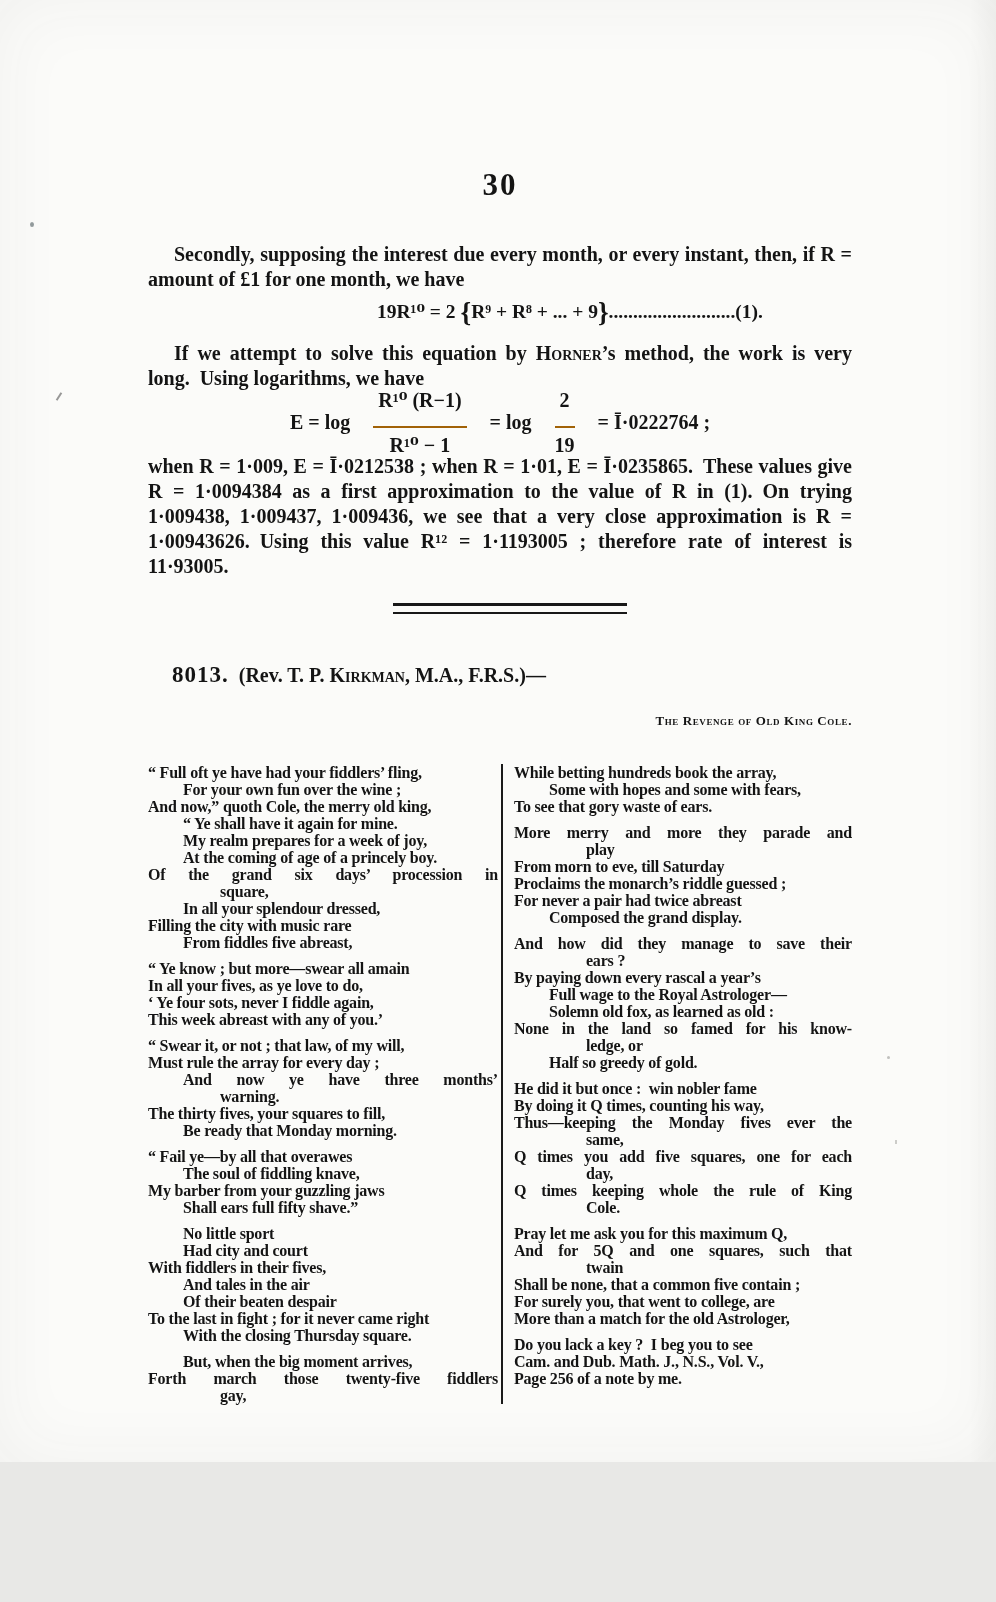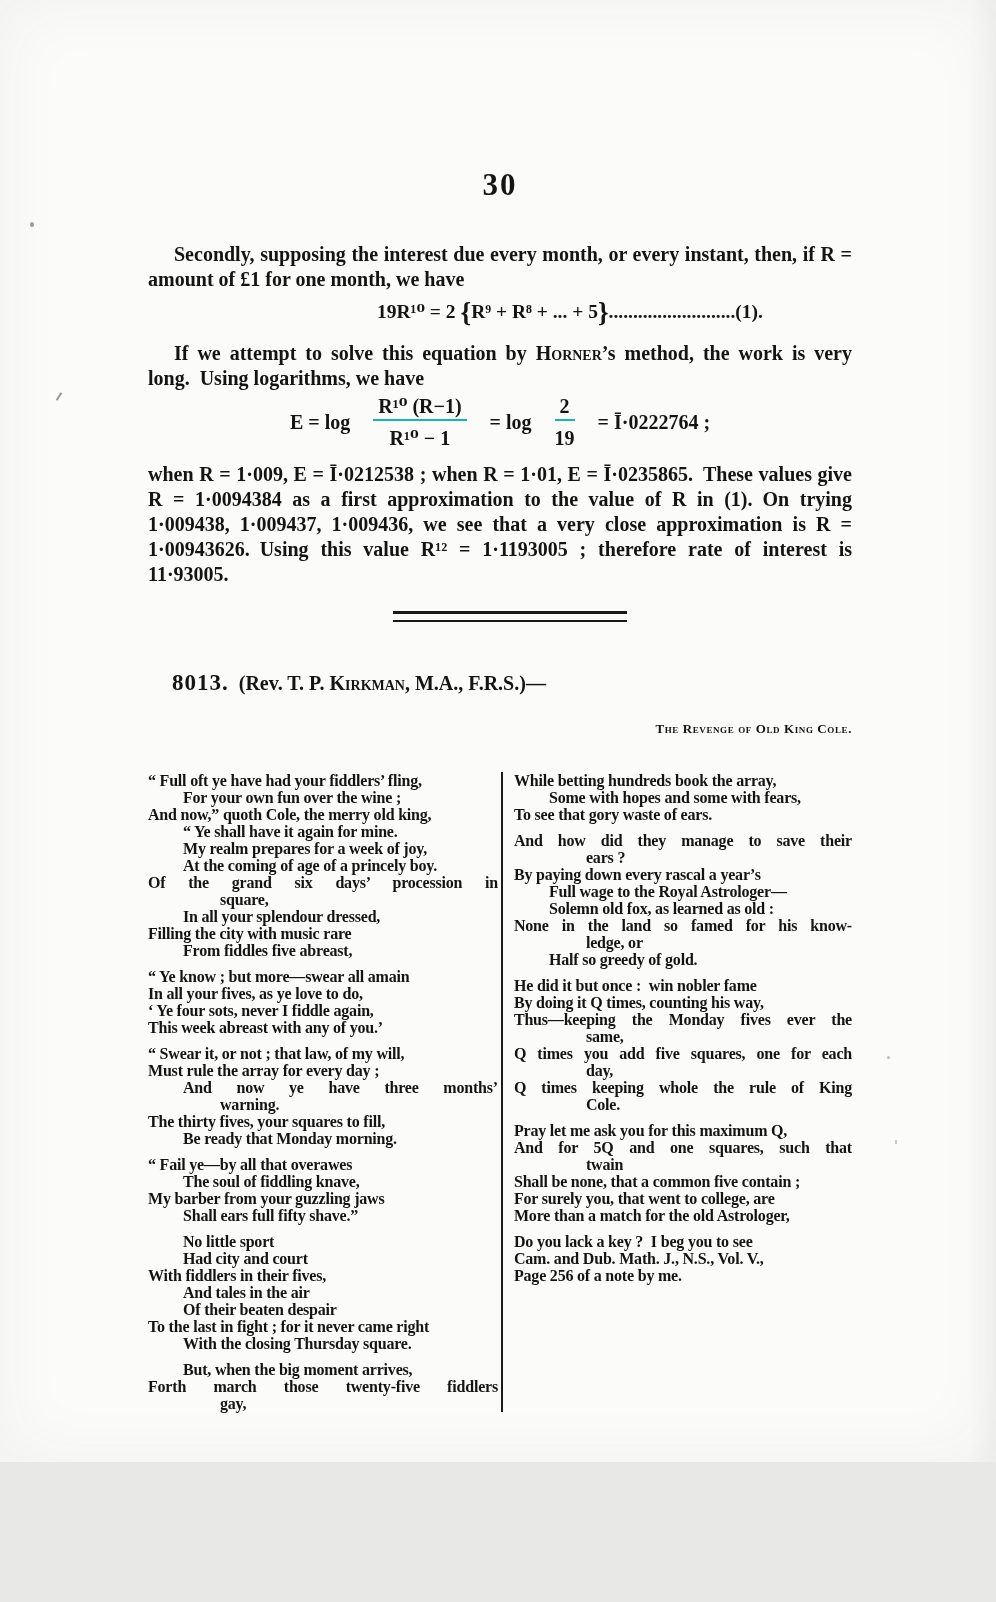--- a/index.html
+++ b/index.html
@@ -11,27 +11,27 @@
     font-family:"Liberation Serif","DejaVu Serif",serif;
     font-weight:bold;
     color:#141414;
     box-shadow:inset 0 0 70px rgba(60,60,55,0.05);
   }
   .content{padding:168px 144px 0 148px;}
   .pageno{text-align:center;font-size:31px;letter-spacing:2px;line-height:34px;}
   .para{font-size:20px;line-height:25px;text-align:justify;}
   .p1{margin-top:40px;text-indent:26px;}
   .p2{margin-top:14px;text-indent:26px;}
-  .p3{margin-top:11px;}
+  .p3{margin-top:3px;}
   .sc{font-variant:small-caps;}
   .eq1{margin-top:5px;font-size:19.5px;text-align:center;padding-left:140px;white-space:nowrap;line-height:30px;}
   .brace{font-size:27px;vertical-align:-3px;font-weight:bold;}
   .eqlog{margin-top:2px;height:58px;display:flex;justify-content:center;align-items:center;gap:23px;font-size:20px;}
   .frac{display:inline-flex;flex-direction:column;align-items:center;text-align:center;line-height:24px;}
-  .frac .num{padding:0 5px 1px;border-bottom:2px solid #14b8a6;}
+  .frac .num{padding:0 5px 14px;border-bottom:2px solid #a16207;}
   .frac .den{padding-top:5px;}
   .double-rule{width:234px;height:6px;border-top:3px solid #181818;border-bottom:2px solid #181818;margin:24px 0 0 245px;}
   .prob-head{margin-top:48px;font-size:20px;padding-left:24px;line-height:26px;}
   .prob-num{font-size:23px;letter-spacing:1px;}
   .poem-title{text-align:right;font-size:13px;margin-top:22px;letter-spacing:0.6px;line-height:22px;}
   .poem{display:flex;margin-top:32px;align-items:stretch;}
   .col-left{width:352px;}
   .divider{width:2px;background:#1a1a1a;margin-left:3px;}
   .col-right{width:340px;padding-left:11px;}
   .stanza{margin-bottom:9px;}
@@ -58,21 +58,21 @@
   <div class="art art-tick"></div>
   <div class="art art-dot2"></div>
   <div class="art art-dot3"></div>
   <div class="edge"></div>
 
   <div class="content">
     <div class="pageno">30</div>
 
     <div class="para p1">Secondly, supposing the interest due every month, or every instant, then, if R = amount of £1 for one month, we have</div>
 
-    <div class="eq1"><span>19R¹⁰ = 2 </span><span class="brace">{</span><span>R⁹ + R⁸ + ... + 5</span><span class="brace">}</span><span>..........................</span><span>(1).</span></div>
+    <div class="eq1"><span>19R¹⁰ = 2 </span><span class="brace">{</span><span>R⁹ + R⁸ + ... + 9</span><span class="brace">}</span><span>..........................</span><span>(1).</span></div>
 
     <div class="para p2"><span>If we attempt to solve this equation by </span><span class="sc">Horner</span><span>’s method, the work is very long. Using logarithms, we have</span></div>
 
     <div class="eqlog">
       <span>E = log</span>
       <span class="frac">
           <span class="num">R¹⁰ (R−1)</span>
           <span class="den">R¹⁰ − 1</span>
         </span>
       <span>= log</span>
@@ -142,20 +142,28 @@
           </div>
         </div>
       <div class="divider"></div>
       <div class="col-right">
           <div class="stanza">
             <div class="pl i0">While betting hundreds book the array,</div>
             <div class="pl i1">Some with hopes and some with fears,</div>
             <div class="pl i0">To see that gory waste of ears.</div>
           </div>
           <div class="stanza">
+            <div class="pl i0 j">More merry and more they parade and</div>
+            <div class="pl i2">play</div>
+            <div class="pl i0">From morn to eve, till Saturday</div>
+            <div class="pl i0">Proclaims the monarch’s riddle guessed ;</div>
+            <div class="pl i0">For never a pair had twice abreast</div>
+            <div class="pl i1">Composed the grand display.</div>
+          </div>
+          <div class="stanza">
             <div class="pl i0 j">And how did they manage to save their</div>
             <div class="pl i2">ears ?</div>
             <div class="pl i0">By paying down every rascal a year’s</div>
             <div class="pl i1">Full wage to the Royal Astrologer—</div>
             <div class="pl i1">Solemn old fox, as learned as old :</div>
             <div class="pl i0 j">None in the land so famed for his know-</div>
             <div class="pl i2">ledge, or</div>
             <div class="pl i1">Half so greedy of gold.</div>
           </div>
           <div class="stanza">

